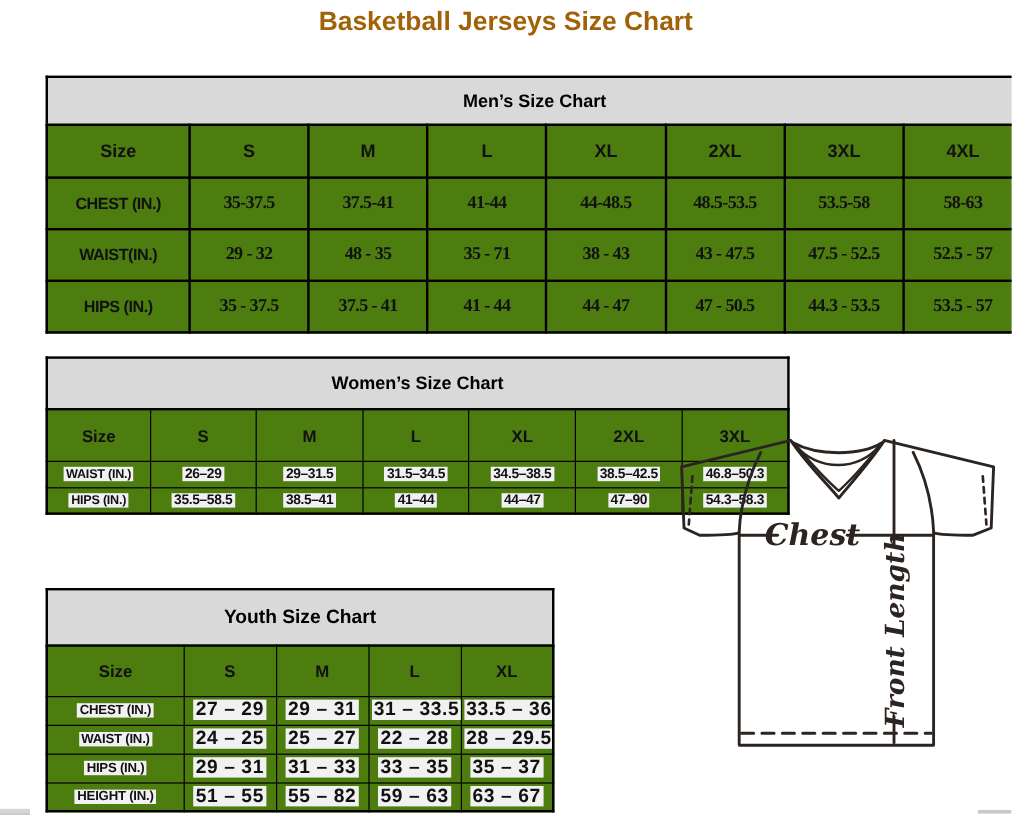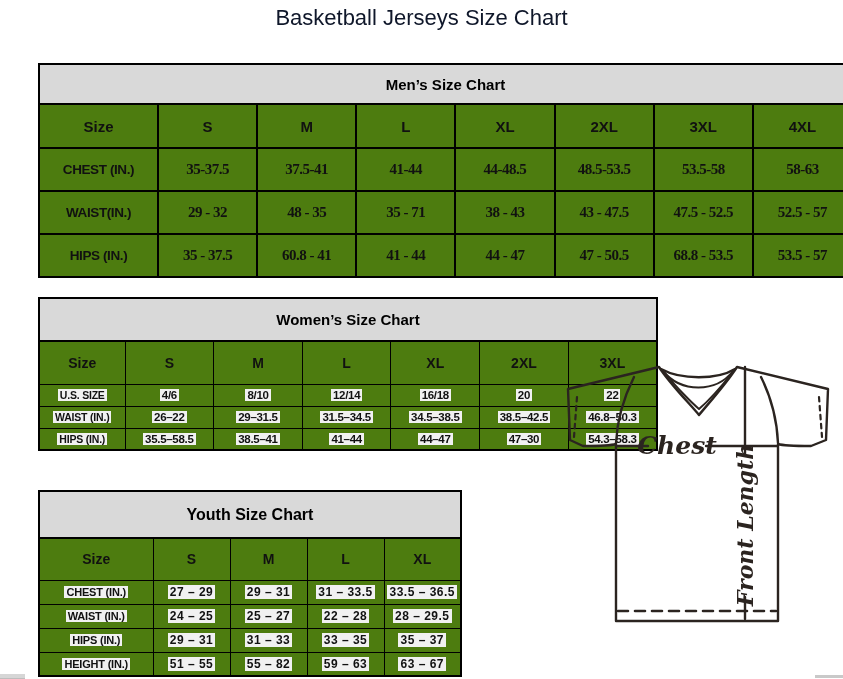--- a/index.html
+++ b/index.html
@@ -3,22 +3,22 @@
 <meta charset="utf-8">
 <style>
   html,body{margin:0;padding:0;}
   body{
     width:843px;height:679px;position:relative;overflow:hidden;
     background:#ffffff;color:#1a1a1a;
     font-family:"Liberation Sans","DejaVu Sans",sans-serif;
   }
   .page-title{
     position:absolute;left:0;right:0;top:5px;margin:0;
-    text-align:center;font-size:22px;font-weight:normal;letter-spacing:0px;
-    color:#0f172a;
+    text-align:center;font-size:22px;font-weight:bold;letter-spacing:0px;
+    color:#a16207;
   }
   .block{position:absolute;padding-left:24px;}
   .block .bar{
     background:#d9d9d9;border:2px solid #000;border-bottom:none;
     display:flex;align-items:center;justify-content:center;
     font-weight:bold;font-size:15px;color:#000;
   }
   table{width:100%;border-collapse:collapse;table-layout:fixed;background:#4d7c0f;}
   th,td{
     text-align:center;vertical-align:middle;font-weight:bold;color:#111;
@@ -48,21 +48,21 @@
   
   .youth{left:14px;top:490px;width:424px;}
   .youth .bar{height:45px;font-size:16px;}
   .youth th,.youth td{border:1px solid #000;}
   .youth table{border:2px solid #000;}
   .youth col.labcol{width:114px;}
   .youth thead tr{height:42px;}
   .youth tbody tr{height:24px;}
   .youth thead th{font-size:14px;}
   .youth tbody th{font-size:11px;letter-spacing:-0.2px;}
-  .youth tbody td{font-size:12px;letter-spacing:0.5px;}
+  .youth tbody td{font-size:16px;letter-spacing:0.5px;}
   
   .hl{background:#f1f1f1;padding:0 2px;}
   
   .jersey{position:absolute;left:555px;top:353px;width:288px;height:296px;}
   .jersey text{
     font-family:"DejaVu Serif","Liberation Serif",serif;
     font-style:italic;font-weight:bold;fill:#2b2420;
   }
   
   .sb{position:absolute;background:#cfcfcf;}
@@ -116,25 +116,25 @@
           <td>48 - 35</td>
           <td>35 - 71</td>
           <td>38 - 43</td>
           <td>43 - 47.5</td>
           <td>47.5 - 52.5</td>
           <td>52.5 - 57</td>
         </tr>
         <tr>
           <th>HIPS (IN.)</th>
           <td>35 - 37.5</td>
-          <td>60.8 - 41</td>
+          <td>37.5 - 41</td>
           <td>41 - 44</td>
           <td>44 - 47</td>
           <td>47 - 50.5</td>
-          <td>68.8 - 53.5</td>
+          <td>44.3 - 53.5</td>
           <td>53.5 - 57</td>
         </tr>
       </tbody>
     </table>
 </section>
 
 <section class="block women">
   <div class="bar">Women’s Size Chart</div>
   <table>
       <colgroup>
@@ -152,44 +152,35 @@
           <th>S</th>
           <th>M</th>
           <th>L</th>
           <th>XL</th>
           <th>2XL</th>
           <th>3XL</th>
         </tr>
       </thead>
       <tbody>
         <tr>
-          <th><span class="hl">U.S. SIZE</span></th>
-          <td><span class="hl">4/6</span></td>
-          <td><span class="hl">8/10</span></td>
-          <td><span class="hl">12/14</span></td>
-          <td><span class="hl">16/18</span></td>
-          <td><span class="hl">20</span></td>
-          <td><span class="hl">22</span></td>
-        </tr>
-        <tr>
           <th><span class="hl">WAIST (IN.)</span></th>
-          <td><span class="hl">26–22</span></td>
+          <td><span class="hl">26–29</span></td>
           <td><span class="hl">29–31.5</span></td>
           <td><span class="hl">31.5–34.5</span></td>
           <td><span class="hl">34.5–38.5</span></td>
           <td><span class="hl">38.5–42.5</span></td>
           <td><span class="hl">46.8–50.3</span></td>
         </tr>
         <tr>
           <th><span class="hl">HIPS (IN.)</span></th>
           <td><span class="hl">35.5–58.5</span></td>
           <td><span class="hl">38.5–41</span></td>
           <td><span class="hl">41–44</span></td>
           <td><span class="hl">44–47</span></td>
-          <td><span class="hl">47–30</span></td>
+          <td><span class="hl">47–90</span></td>
           <td><span class="hl">54.3–58.3</span></td>
         </tr>
       </tbody>
     </table>
 </section>
 
 <section class="block youth">
   <div class="bar">Youth Size Chart</div>
   <table>
       <colgroup>

